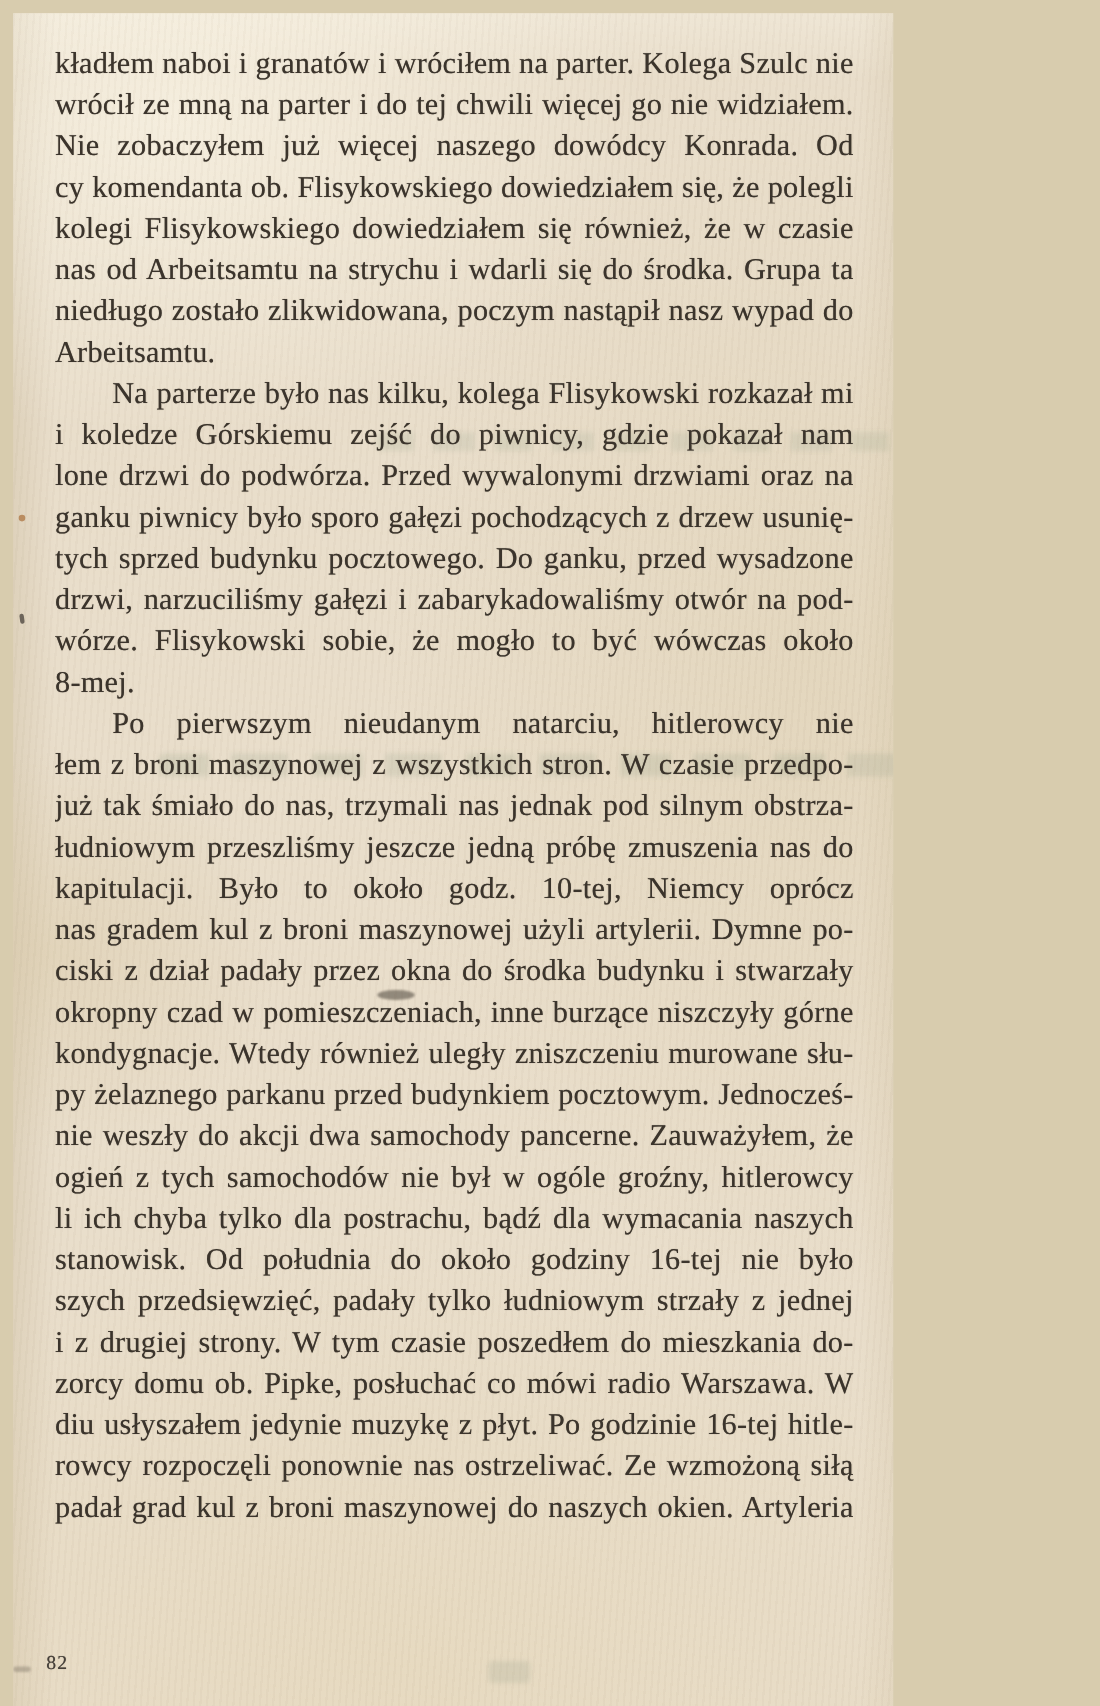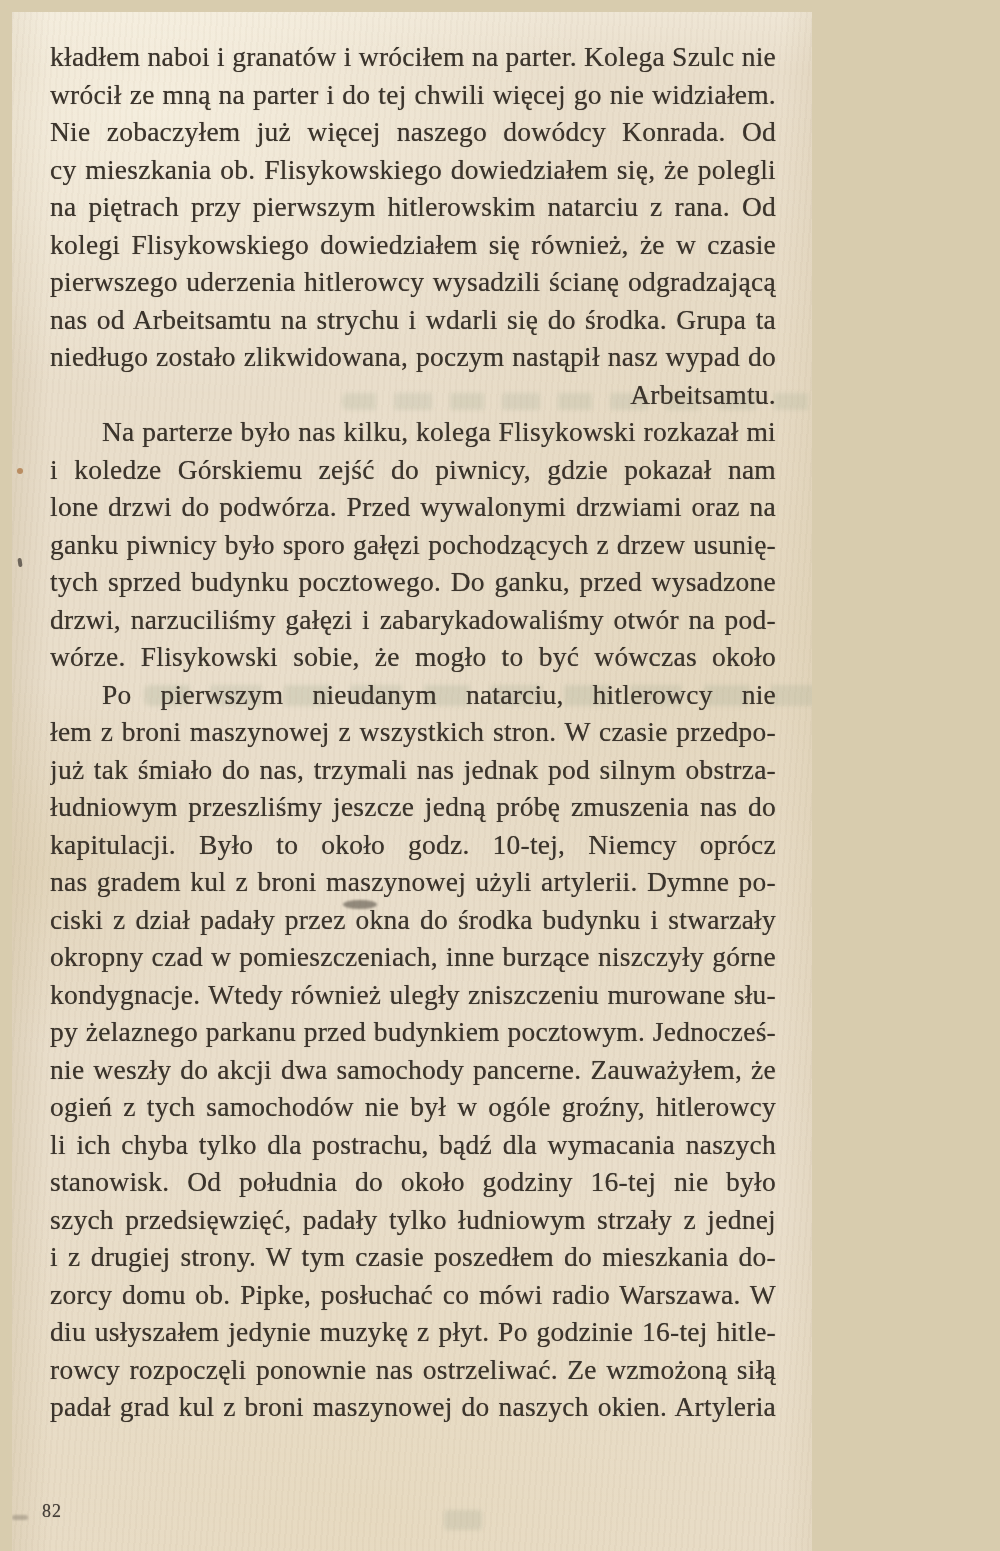--- a/index.html
+++ b/index.html
@@ -49,21 +49,21 @@
     overflow: hidden;
     text-align: justify;
     white-space: normal;
   }
   .line::after {
     content: "";
     display: inline-block;
     width: 100%;
     height: 0;
   }
-  .line.end { text-align: right; }
+  .line.end { text-align: left; }
   .line.end::after { content: none; }
   .line.indent { text-indent: 52px; }
   .pageno {
     position: absolute;
     left: 30px;
     top: 1489px;
     font-size: 18px;
     letter-spacing: 1px;
     color: #46403a;
     text-shadow: 0 0 0.7px rgba(52,44,34,0.6);
@@ -117,34 +117,33 @@
   <div class="speck speck-1"></div>
   <div class="speck speck-2"></div>
   <div class="speck speck-3"></div>
   <div class="speck speck-4"></div>
   <div class="smudge-1"></div>
 
   <main class="text-block" id="text-block">
       <div class="line">kładłem naboi i granatów i wróciłem na parter. Kolega Szulc nie</div>
       <div class="line">wrócił ze mną na parter i do tej chwili więcej go nie widziałem.</div>
       <div class="line">Nie zobaczyłem już więcej naszego dowódcy Konrada. Od zastęp-</div>
-      <div class="line">cy mieszkania ob. Flisykowskiego dowiedziałem się, że polegli</div>
-      <div class="line">na piętrach przy pierwszym hitlerowskim natarciu z rana. Od</div>
+      <div class="line">cy komendanta ob. Flisykowskiego dowiedziałem się, że polegli</div>
       <div class="line">kolegi Flisykowskiego dowiedziałem się również, że w czasie</div>
-      <div class="line">pierwszego uderzenia hitlerowcy wysadzili ścianę odgradzającą</div>
       <div class="line">nas od Arbeitsamtu na strychu i wdarli się do środka. Grupa ta</div>
       <div class="line">niedługo zostało zlikwidowana, poczym nastąpił nasz wypad do</div>
       <div class="line end">Arbeitsamtu.</div>
       <div class="line indent">Na parterze było nas kilku, kolega Flisykowski rozkazał mi</div>
       <div class="line">i koledze Górskiemu zejść do piwnicy, gdzie pokazał nam wywa-</div>
       <div class="line">lone drzwi do podwórza. Przed wywalonymi drzwiami oraz na</div>
       <div class="line">ganku piwnicy było sporo gałęzi pochodzących z drzew usunię-</div>
       <div class="line">tych sprzed budynku pocztowego. Do ganku, przed wysadzone</div>
       <div class="line">drzwi, narzuciliśmy gałęzi i zabarykadowaliśmy otwór na pod-</div>
       <div class="line">wórze. Flisykowski sobie, że mogło to być wówczas około godz.</div>
+      <div class="line end">8-mej.</div>
       <div class="line indent">Po pierwszym nieudanym natarciu, hitlerowcy nie podchodzili</div>
       <div class="line">łem z broni maszynowej z wszystkich stron. W czasie przedpo-</div>
       <div class="line">już tak śmiało do nas, trzymali nas jednak pod silnym obstrza-</div>
       <div class="line">łudniowym przeszliśmy jeszcze jedną próbę zmuszenia nas do</div>
       <div class="line">kapitulacji. Było to około godz. 10-tej, Niemcy oprócz obsypania</div>
       <div class="line">nas gradem kul z broni maszynowej użyli artylerii. Dymne po-</div>
       <div class="line">ciski z dział padały przez okna do środka budynku i stwarzały</div>
       <div class="line">okropny czad w pomieszczeniach, inne burzące niszczyły górne</div>
       <div class="line">kondygnacje. Wtedy również uległy zniszczeniu murowane słu-</div>
       <div class="line">py żelaznego parkanu przed budynkiem pocztowym. Jednocześ-</div>

